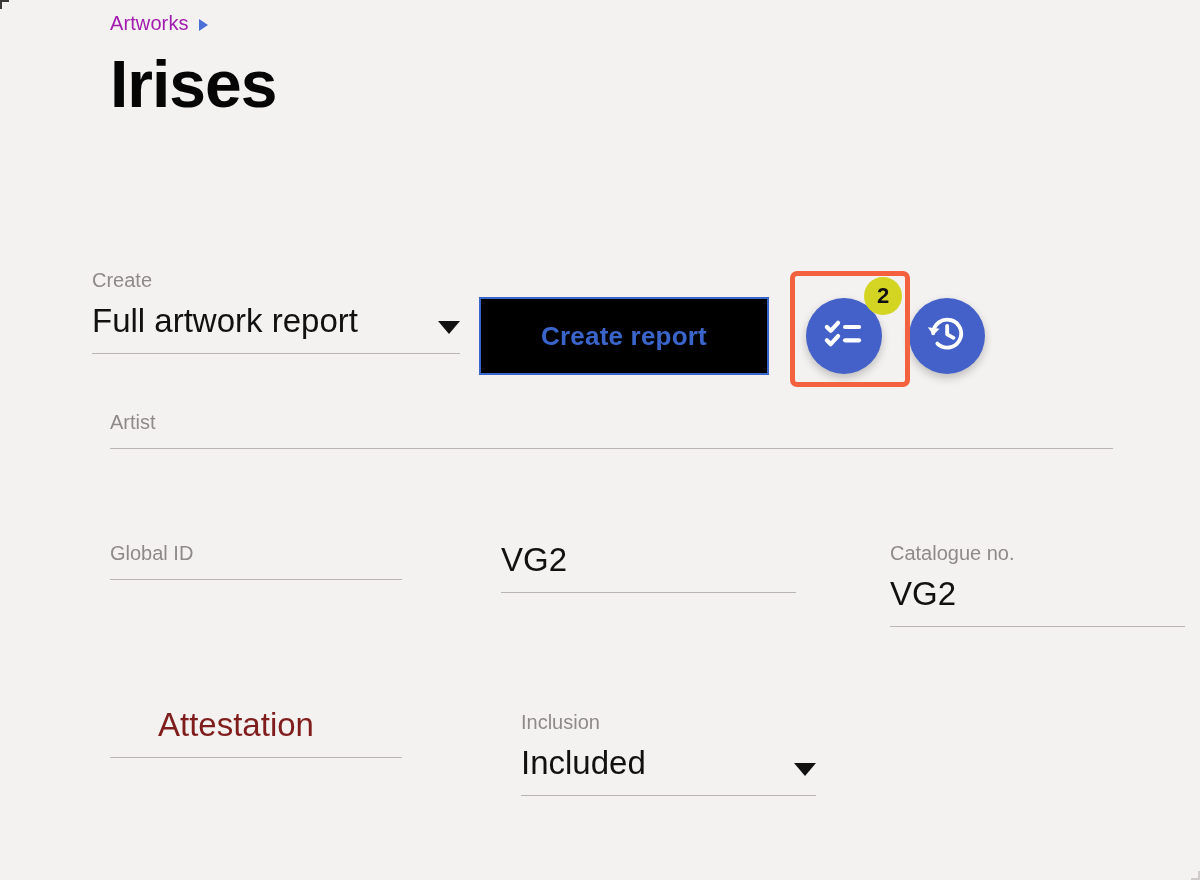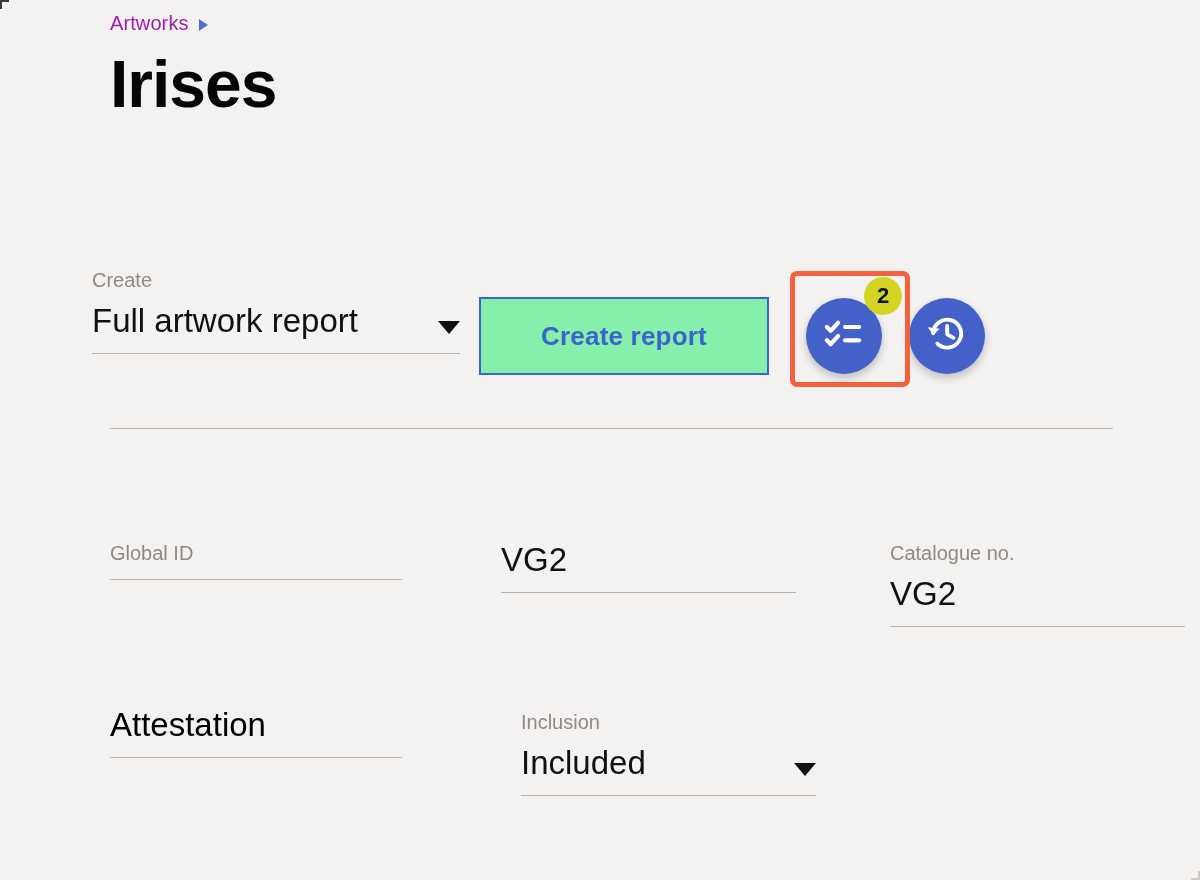--- a/index.html
+++ b/index.html
@@ -71,21 +71,22 @@
     margin-bottom: 14px;
     white-space: nowrap;
   }
   .field-value {
     font-size: 33px;
     color: #111;
     line-height: 1;
     white-space: nowrap;
   }
   .field-value.placeholder {
-    color: #000000;
+    color: #7f1d1d;
+    margin-left: 48px;
   }
   .field-underline {
     border-bottom: 1.5px solid #b9b5b2;
     margin-top: 16px;
   }
   .field-row {
     display: flex;
     align-items: flex-end;
     justify-content: space-between;
   }
@@ -102,21 +103,21 @@
   
   #field-report { left: 92px; top: 270px; width: 368px; }
 
   .create-report-btn {
     position: absolute;
     left: 479px;
     top: 297px;
     width: 290px;
     height: 78px;
     border: 2px solid #3a66cc;
-    background: #86efac;
+    background: #000000;
     color: #3a66cc;
     font-size: 26px;
     font-weight: bold;
     font-family: "Liberation Sans", sans-serif;
     letter-spacing: 0.2px;
     display: flex;
     align-items: center;
     justify-content: center;
     cursor: pointer;
     padding: 12px;
@@ -224,20 +225,21 @@
   <span>
     <svg width="42" height="42" viewBox="0 0 24 24" aria-hidden="true">
       <path d="M4.1 11.6 a8 8 0 1 1 2.4 5.9" fill="none" stroke="#ffffff" stroke-width="2.2" stroke-linecap="round"></path>
       <path d="M1.0 8.2 L4.2 12.5 L7.8 9.0 Z" fill="#ffffff"></path>
       <path d="M12.1 7.4 L12.1 12.2 L15.7 14.2" fill="none" stroke="#ffffff" stroke-width="2.2" stroke-linecap="round" stroke-linejoin="round"></path>
     </svg>
   </span>
 </div>
 
 <div class="field" id="field-artist">
+  <div class="field-label">Artist</div>
   <div class="field-underline"></div>
 </div>
 
 <div class="field" id="field-globalid">
   <div class="field-label">Global ID</div>
   <div class="field-underline"></div>
 </div>
 
 <div class="field" id="field-dossier">
   <div class="field-value">VG2</div>

